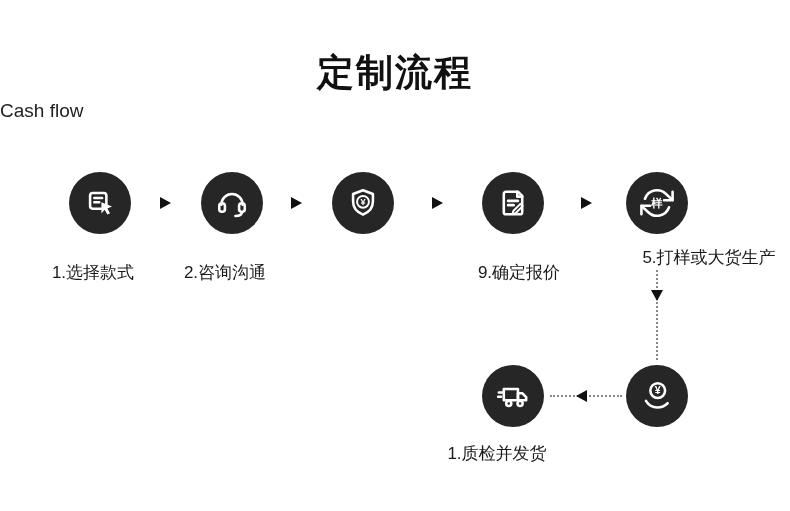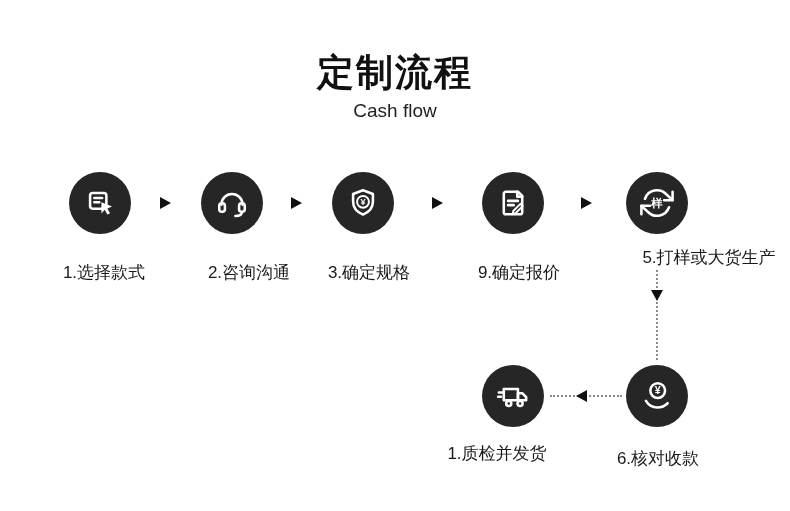--- a/index.html
+++ b/index.html
@@ -12,21 +12,21 @@
     background:var(--background);
     font-family:"Liberation Sans", sans-serif;
     position:relative;overflow:hidden;
   }
   .canvas{position:absolute;inset:0;}
   .title{
     position:absolute;left:0;right:0;top:48px;text-align:center;
     font-size:37px;font-weight:800;color:#111;letter-spacing:2px;font-family:Liberation Mono, monospace;
   }
   .subtitle{
-    position:absolute;left:0;right:0;top:100px;text-align:center;
+    position:absolute;left:0;right:0;top:100px;text-align:left;
     font-size:19px;font-weight:400;color:#222;
   }
   .node{
     position:absolute;width:62px;height:62px;border-radius:50%;
     background:var(--node);display:flex;align-items:center;justify-content:center;
   }
   .node svg{
     width:34px;height:34px;fill:none;stroke:var(--icon);
     stroke-width:1.8;stroke-linecap:round;stroke-linejoin:round;
   }
@@ -109,26 +109,24 @@
   <div class="node" style="left:482px;top:365px">
     <svg viewBox="0 0 24 24">
       <rect x="5.5" y="7" width="10" height="8"></rect>
       <path d="M15.5 10h3l2.8 2.8V15h-5.8z"></path>
       <circle cx="9" cy="17.3" r="1.8"></circle>
       <circle cx="17" cy="17.3" r="1.8"></circle>
       <path d="M2 9.5h2.5M1.5 12.5h2"></path>
     </svg>
   </div>
 
-  <div class="step-label" style="left:104px;top:261px">1.选择款式</div>
-  <div class="step-label" style="left:249px;top:261px">2.咨询沟通</div>
-  <div class="step-label" style="left:369px;top:261px">3.确定规格</div>
+  <div class="step-label" style="left:93px;top:261px">1.选择款式</div>
+  <div class="step-label" style="left:225px;top:261px">2.咨询沟通</div>
   <div class="step-label" style="left:519px;top:261px">9.确定报价</div>
   <div class="step-label" style="left:709px;top:246px">5.打样或大货生产</div>
-  <div class="step-label" style="left:658px;top:447px">6.核对收款</div>
   <div class="step-label" style="left:497px;top:442px">1.质检并发货</div>
 
   <div class="arr arr-right" style="left:160px;top:197px"></div>
   <div class="arr arr-right" style="left:291px;top:197px"></div>
   <div class="arr arr-right" style="left:432px;top:197px"></div>
   <div class="arr arr-right" style="left:581px;top:197px"></div>
 
   <div class="vline" style="left:656px;top:270px;height:90px"></div>
   <div class="arr arr-down" style="left:651px;top:290px"></div>
 

